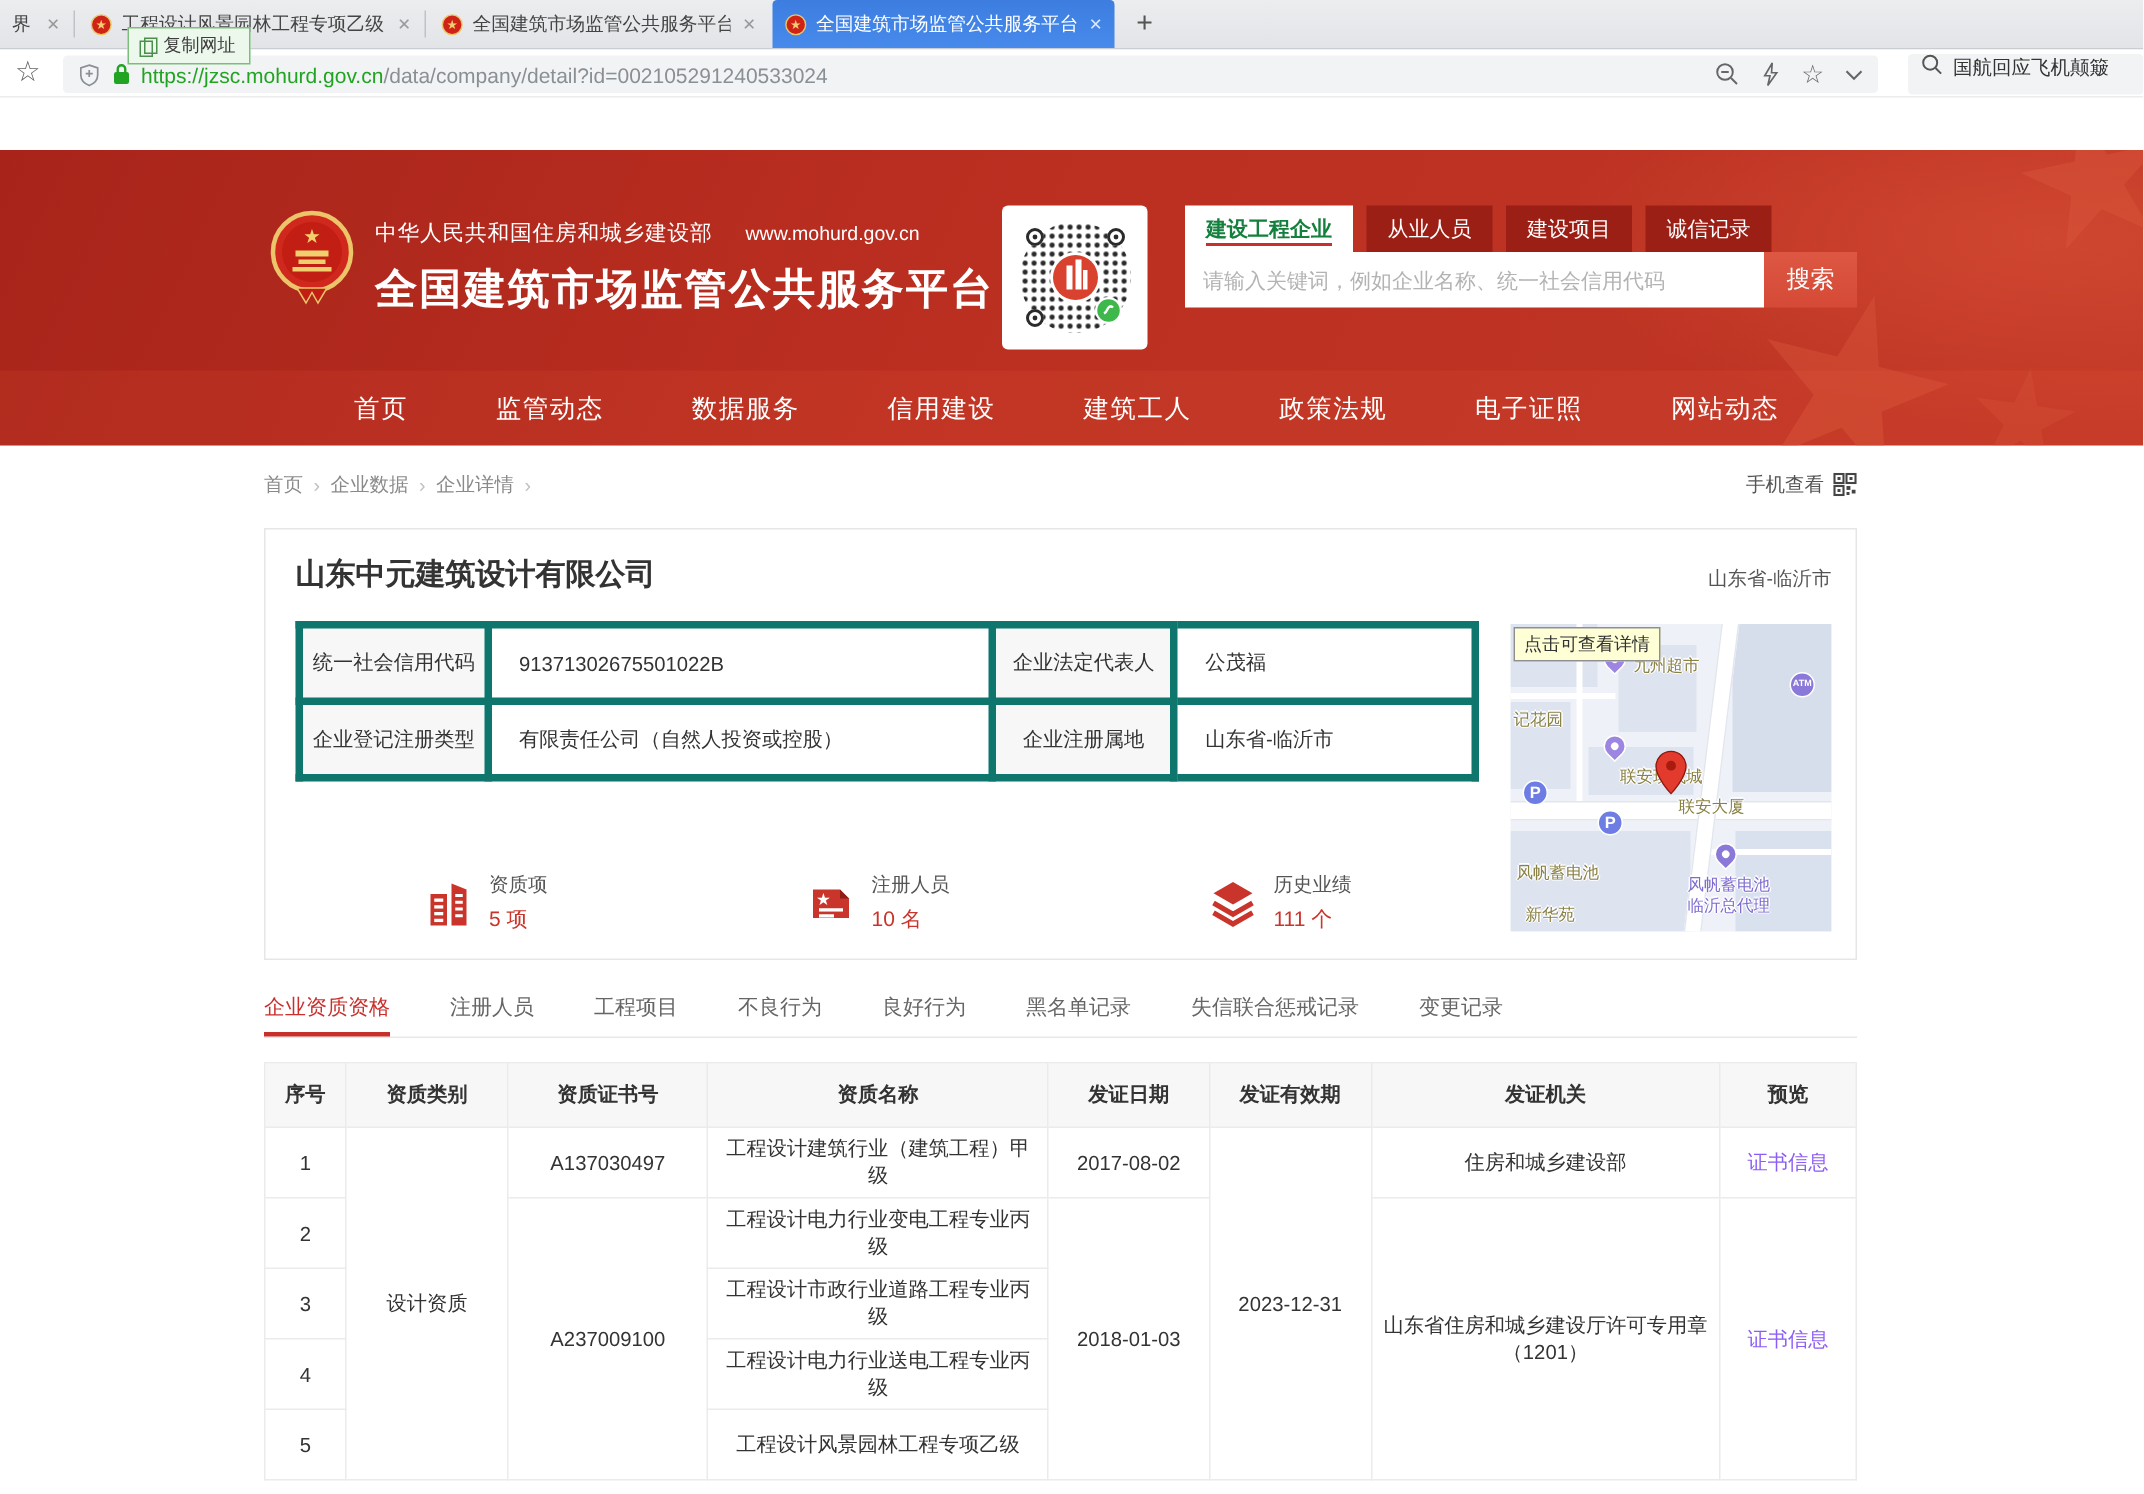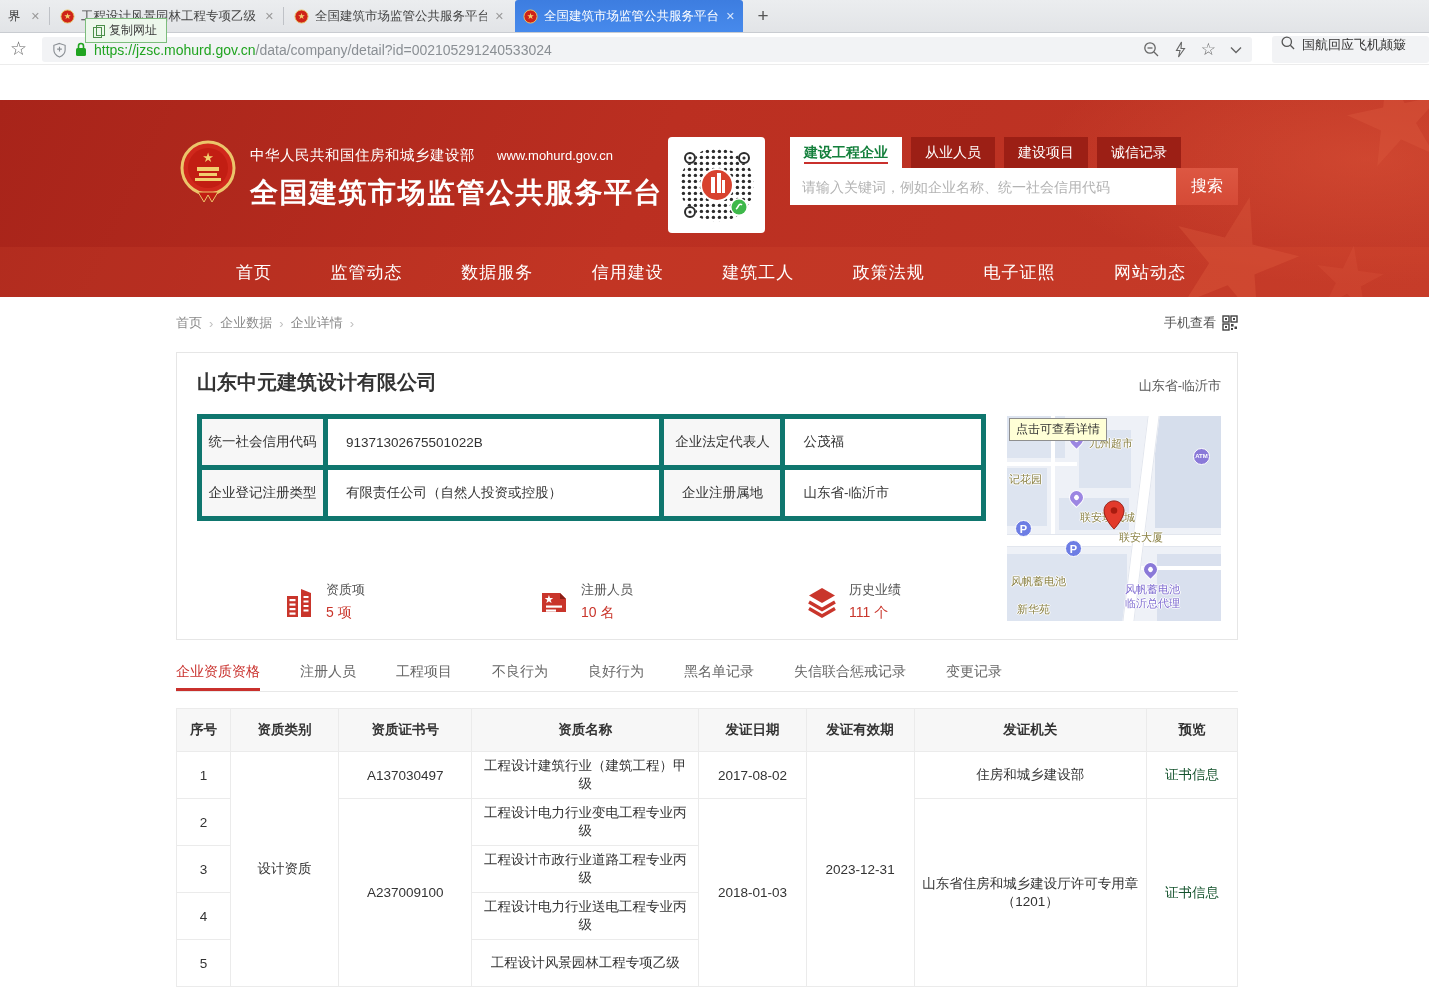--- a/index.html
+++ b/index.html
@@ -101,21 +101,21 @@
 
   
   .dtabs { position:absolute; left:176px; top:663px; width:1062px; height:29px; border-bottom:1px solid #e8e8e8; display:flex; gap:40px; font-size:14px; color:#666; }
   .dtab { cursor:pointer; padding-bottom:12px; }
   .dtab.on { color:#c9302c; border-bottom:3px solid #c9302c; }
 
   
   table.qual { position:absolute; left:176px; top:708px; width:1062px; border-collapse:collapse; font-size:13.5px; color:#333; table-layout:fixed; }
   table.qual th { background:#f7f7f7; font-weight:bold; height:43px; border:1px solid #ebebeb; }
   table.qual td { border:1px solid #ebebeb; height:47px; text-align:center; background:#fff; padding:2px 6px; }
-  .cert-link { color:#14532d; cursor:pointer; text-decoration:none; }
+  .cert-link { color:#8b5cf6; cursor:pointer; text-decoration:none; }
 
   
   svg { display:block; }
 </style>
 </head>
 <body>
 
 <div id="screen">
 
   <div class="tabbar">

